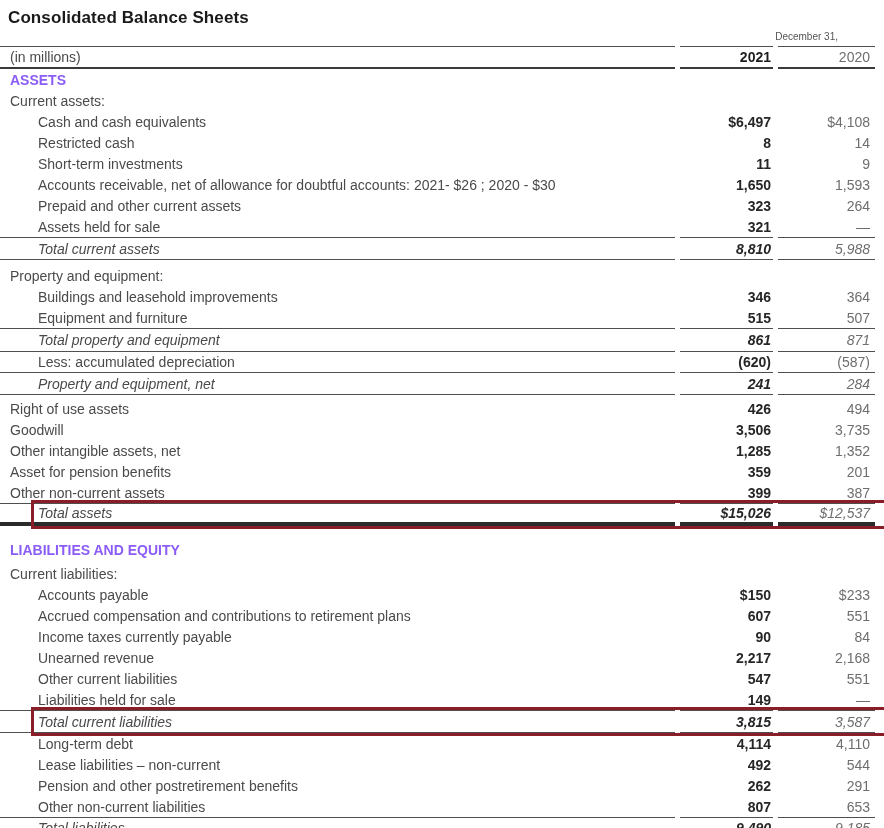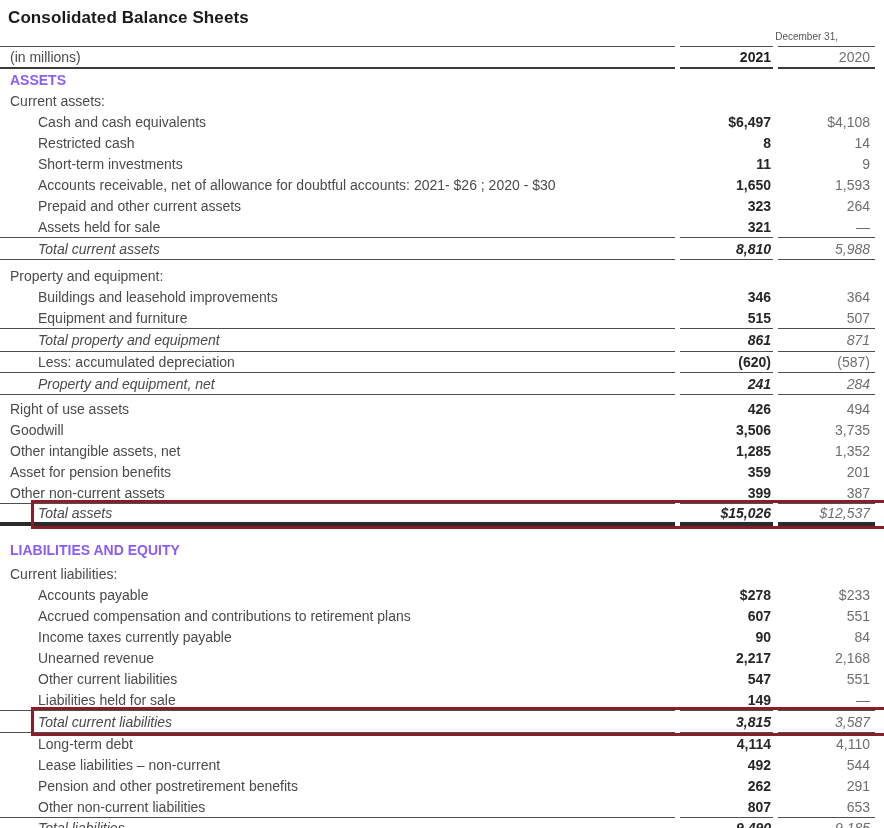--- a/index.html
+++ b/index.html
@@ -202,21 +202,21 @@
   </div>
 
   <div class="row t-group">
     <div class="cell label">Current liabilities:</div>
     <div class="cell v1"></div>
     <div class="cell v2"></div>
   </div>
 
   <div class="row t-item">
     <div class="cell label">Accounts payable</div>
-    <div class="cell v1">$278</div>
+    <div class="cell v1">$150</div>
     <div class="cell v2">$233</div>
   </div>
 
   <div class="row t-item">
     <div class="cell label">Accrued compensation and contributions to retirement plans</div>
     <div class="cell v1">607</div>
     <div class="cell v2">551</div>
   </div>
 
   <div class="row t-item">

